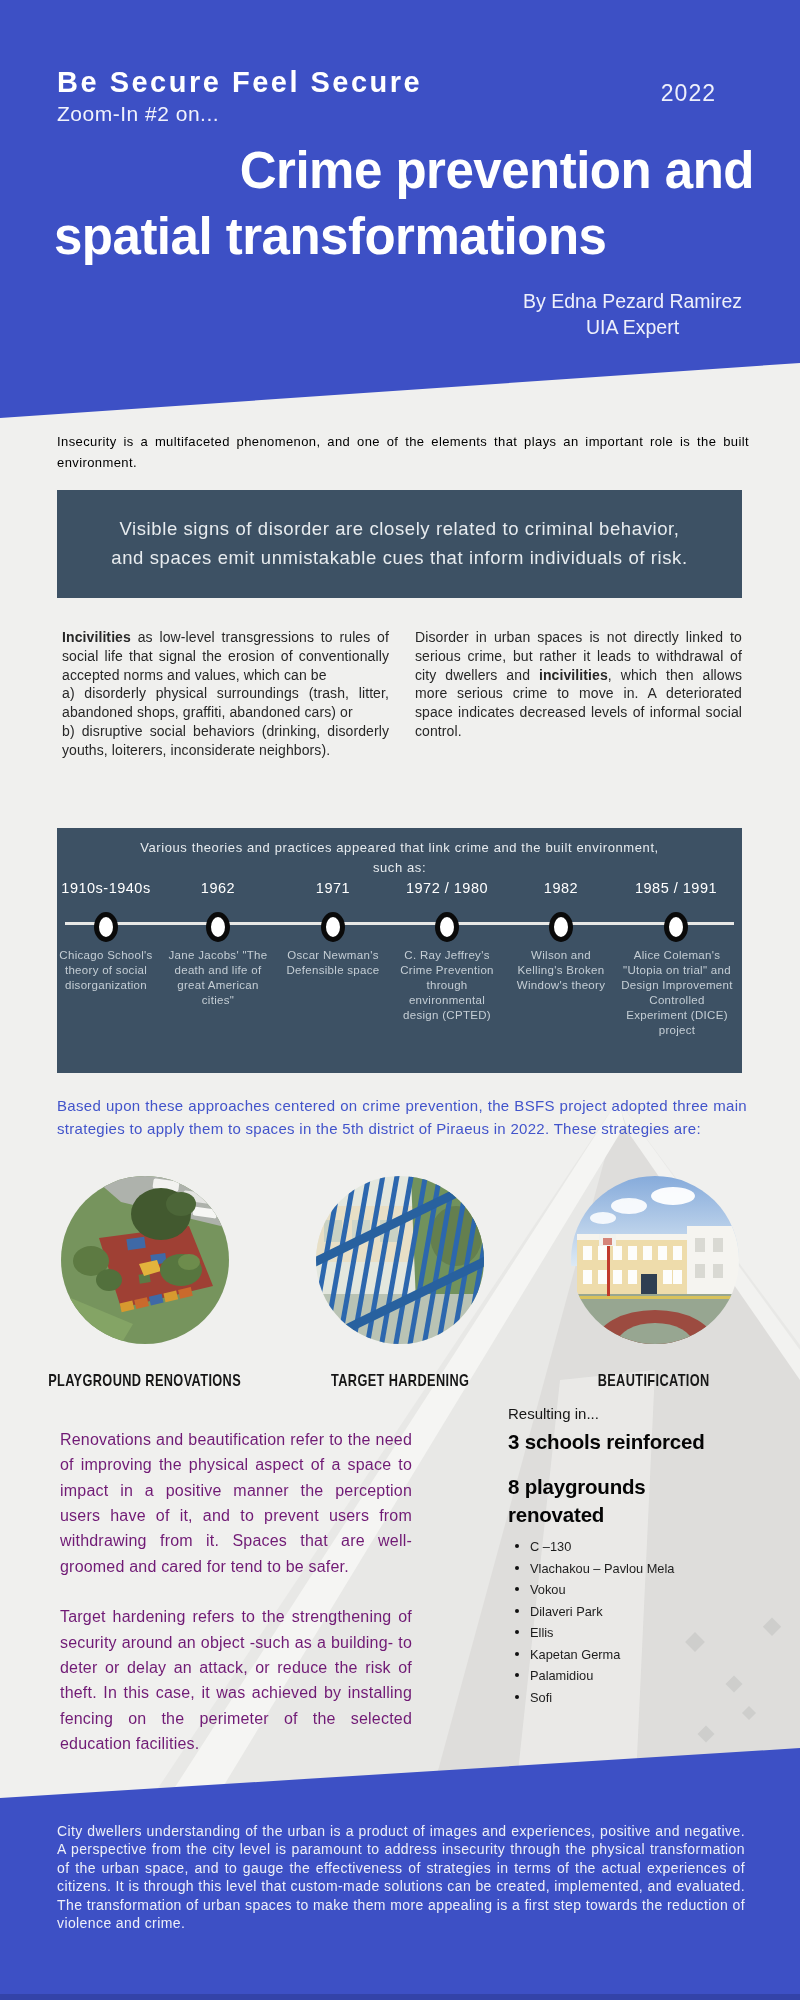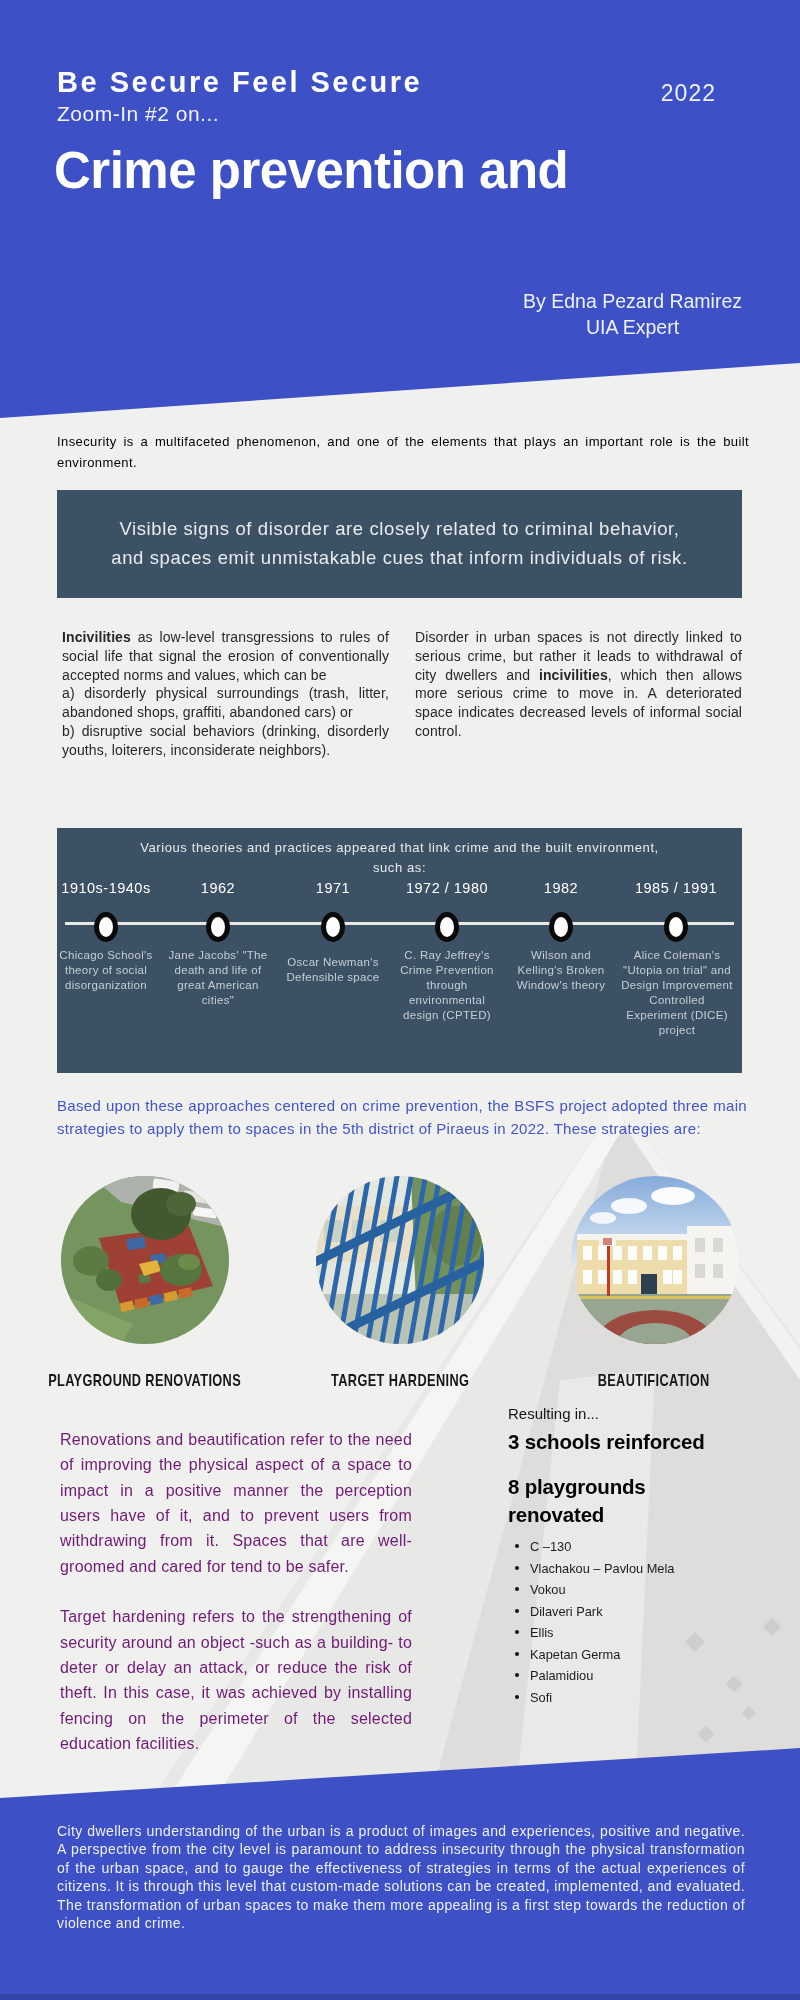--- a/index.html
+++ b/index.html
@@ -99,21 +99,22 @@
       <rect x="744" y="628" width="10" height="10" transform="rotate(45 749 633)"></rect>
     </g>
   </svg>
 </div>
 
 <header class="abs hero">
   <div class="abs brand">Be Secure Feel Secure</div>
   <div class="abs year">2022</div>
   <div class="abs kicker">Zoom-In #2 on...</div>
   <h1 class="abs big-title" style="margin:0;">
-    <span style="display:block;">Crime prevention and</span>
+    <span style="display:block;text-align:right;">Crime prevention and</span>
+    <span style="display:block;">spatial transformations</span>
   </h1>
   <div class="abs byline">
     <span style="display:block;">By Edna Pezard Ramirez</span>
     <span style="display:block;">UIA Expert</span>
   </div>
 </header>
 
 <p class="abs intro" style="margin:0;">Insecurity is a multifaceted phenomenon, and one of the elements that  plays an important role is the built environment.</p>
 
 <div class="abs quote-box">
@@ -138,21 +139,21 @@
     <div class="tl-label" style="left:-1px;">Chicago School's theory of social disorganization</div>
   </div>
   <div class="tl-item">
     <div class="tl-date" style="left:101px;">1962</div>
     <div class="tl-node" style="left:149px;"></div>
     <div class="tl-label" style="left:111px;">Jane Jacobs' "The death and life of great American cities"</div>
   </div>
   <div class="tl-item">
     <div class="tl-date" style="left:216px;">1971</div>
     <div class="tl-node" style="left:264px;"></div>
-    <div class="tl-label" style="left:226px;margin-top:7px;">Oscar Newman's Defensible space</div>
+    <div class="tl-label" style="left:226px;">Oscar Newman's Defensible space</div>
   </div>
   <div class="tl-item">
     <div class="tl-date" style="left:330px;">1972 / 1980</div>
     <div class="tl-node" style="left:378px;"></div>
     <div class="tl-label" style="left:340px;">C. Ray Jeffrey's Crime Prevention through environmental design (CPTED)</div>
   </div>
   <div class="tl-item">
     <div class="tl-date" style="left:444px;">1982</div>
     <div class="tl-node" style="left:492px;"></div>
     <div class="tl-label" style="left:454px;">Wilson and Kelling's Broken Window's theory</div>

